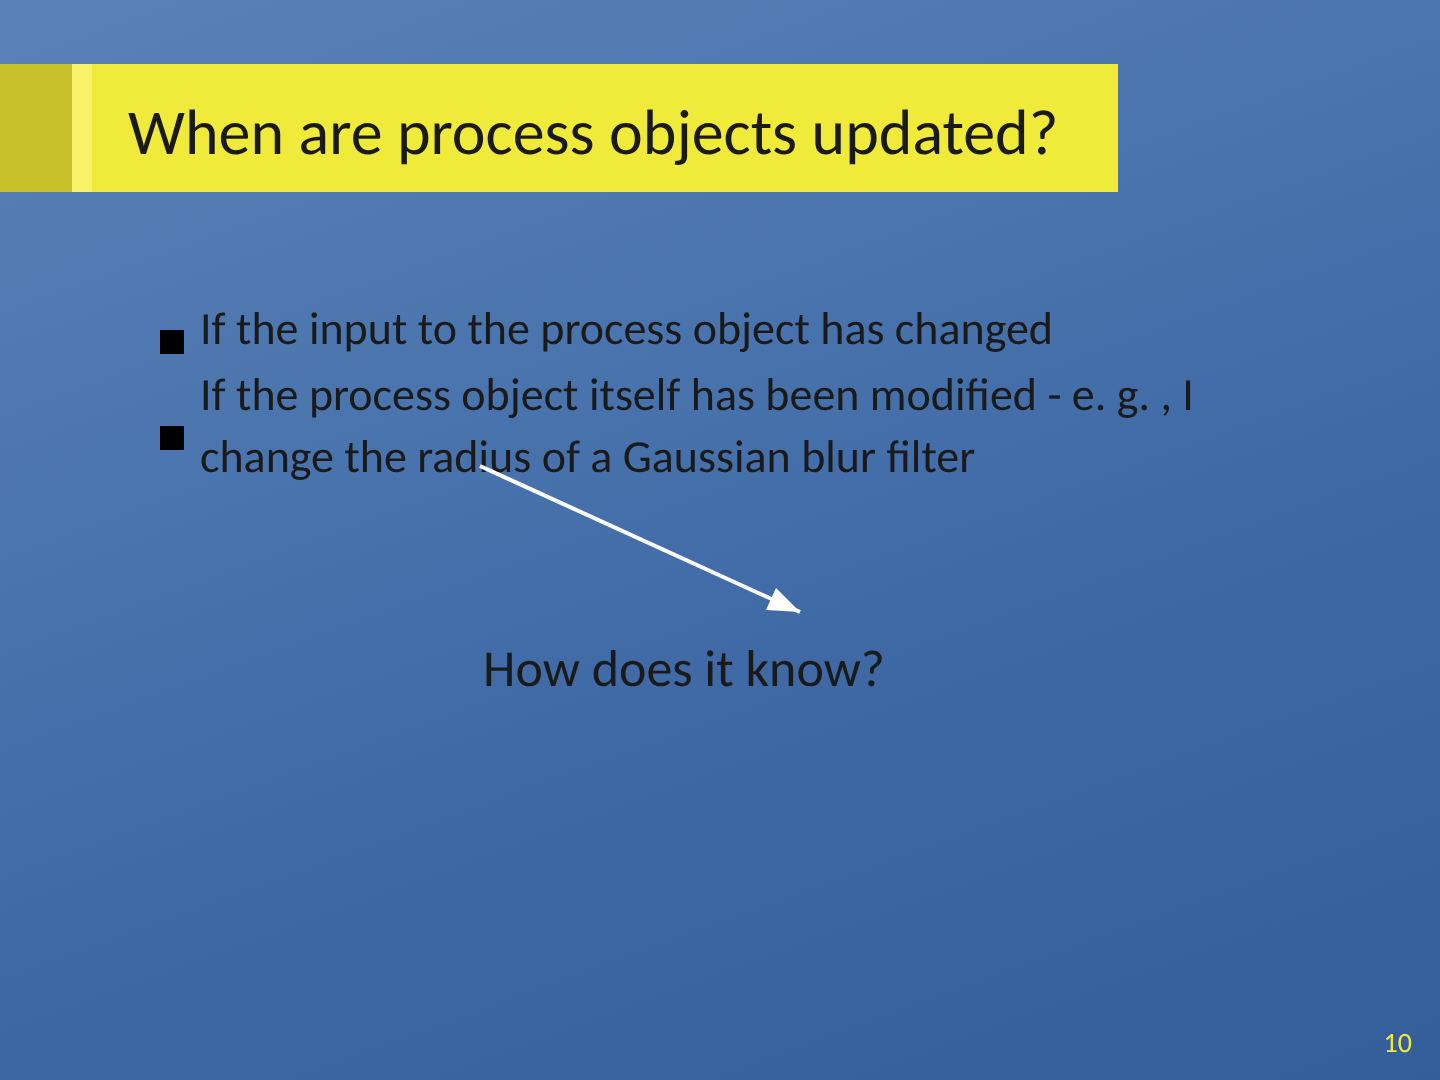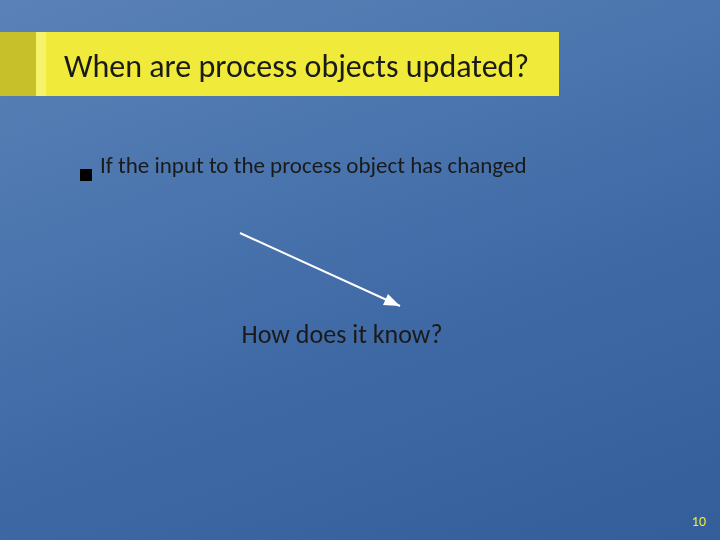--- a/index.html
+++ b/index.html
@@ -45,21 +45,21 @@
   }
   .body {
     position: absolute;
     top: 150px;
     left: 80px;
     right: 60px;
     color: #1a1a1a;
   }
   .bullet-row {
     display: flex;
-    align-items: flex-end;
+    align-items: center;
     font-size: 23px;
     line-height: 1.35;
     margin-bottom: 2px;
   }
   .bullet-mark {
     width: 12px;
     height: 12px;
     background: #000;
     margin-top: 10px;
     margin-right: 8px;
@@ -104,20 +104,24 @@
     <div class="band-main">
       <div class="title-text">When are process objects updated?</div>
     </div>
   </div>
 
   <div class="body">
     <div class="bullet-row">
       <div class="bullet-mark"></div>
       <div class="bullet-text">If the input to the process object has changed</div>
     </div>
+    <div class="bullet-row">
+      <div class="bullet-mark"></div>
+      <div class="bullet-text">If the process object itself has been modified - e. g. , I change the radius of a Gaussian blur filter</div>
+    </div>
   </div>
 
   <svg class="arrow-svg" viewBox="0 0 200 90">
     <line x1="10" y1="5" x2="170" y2="78" stroke="#ffffff" stroke-width="2"></line>
     <polygon points="170,78 158,66 153,77" fill="#ffffff"></polygon>
   </svg>
 
   <div class="question">How does it know?</div>
 
   <div class="page-num">10</div>

